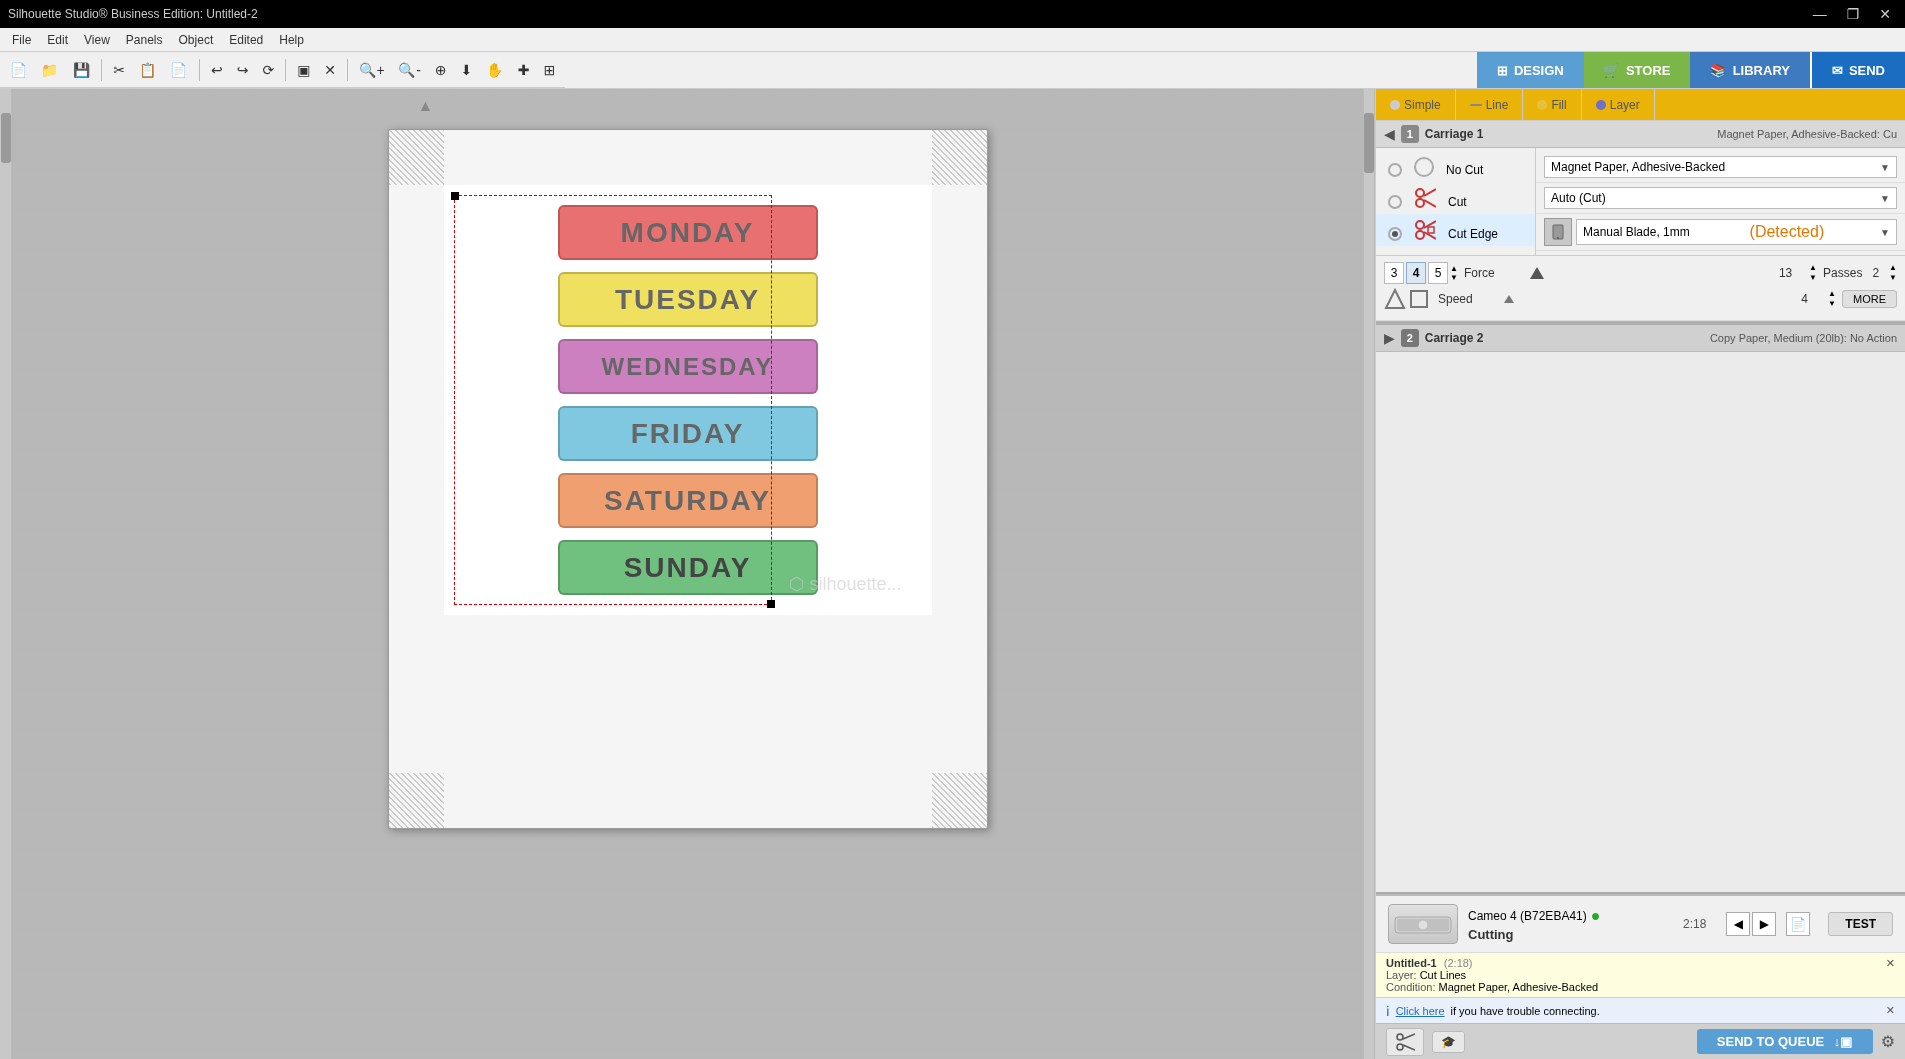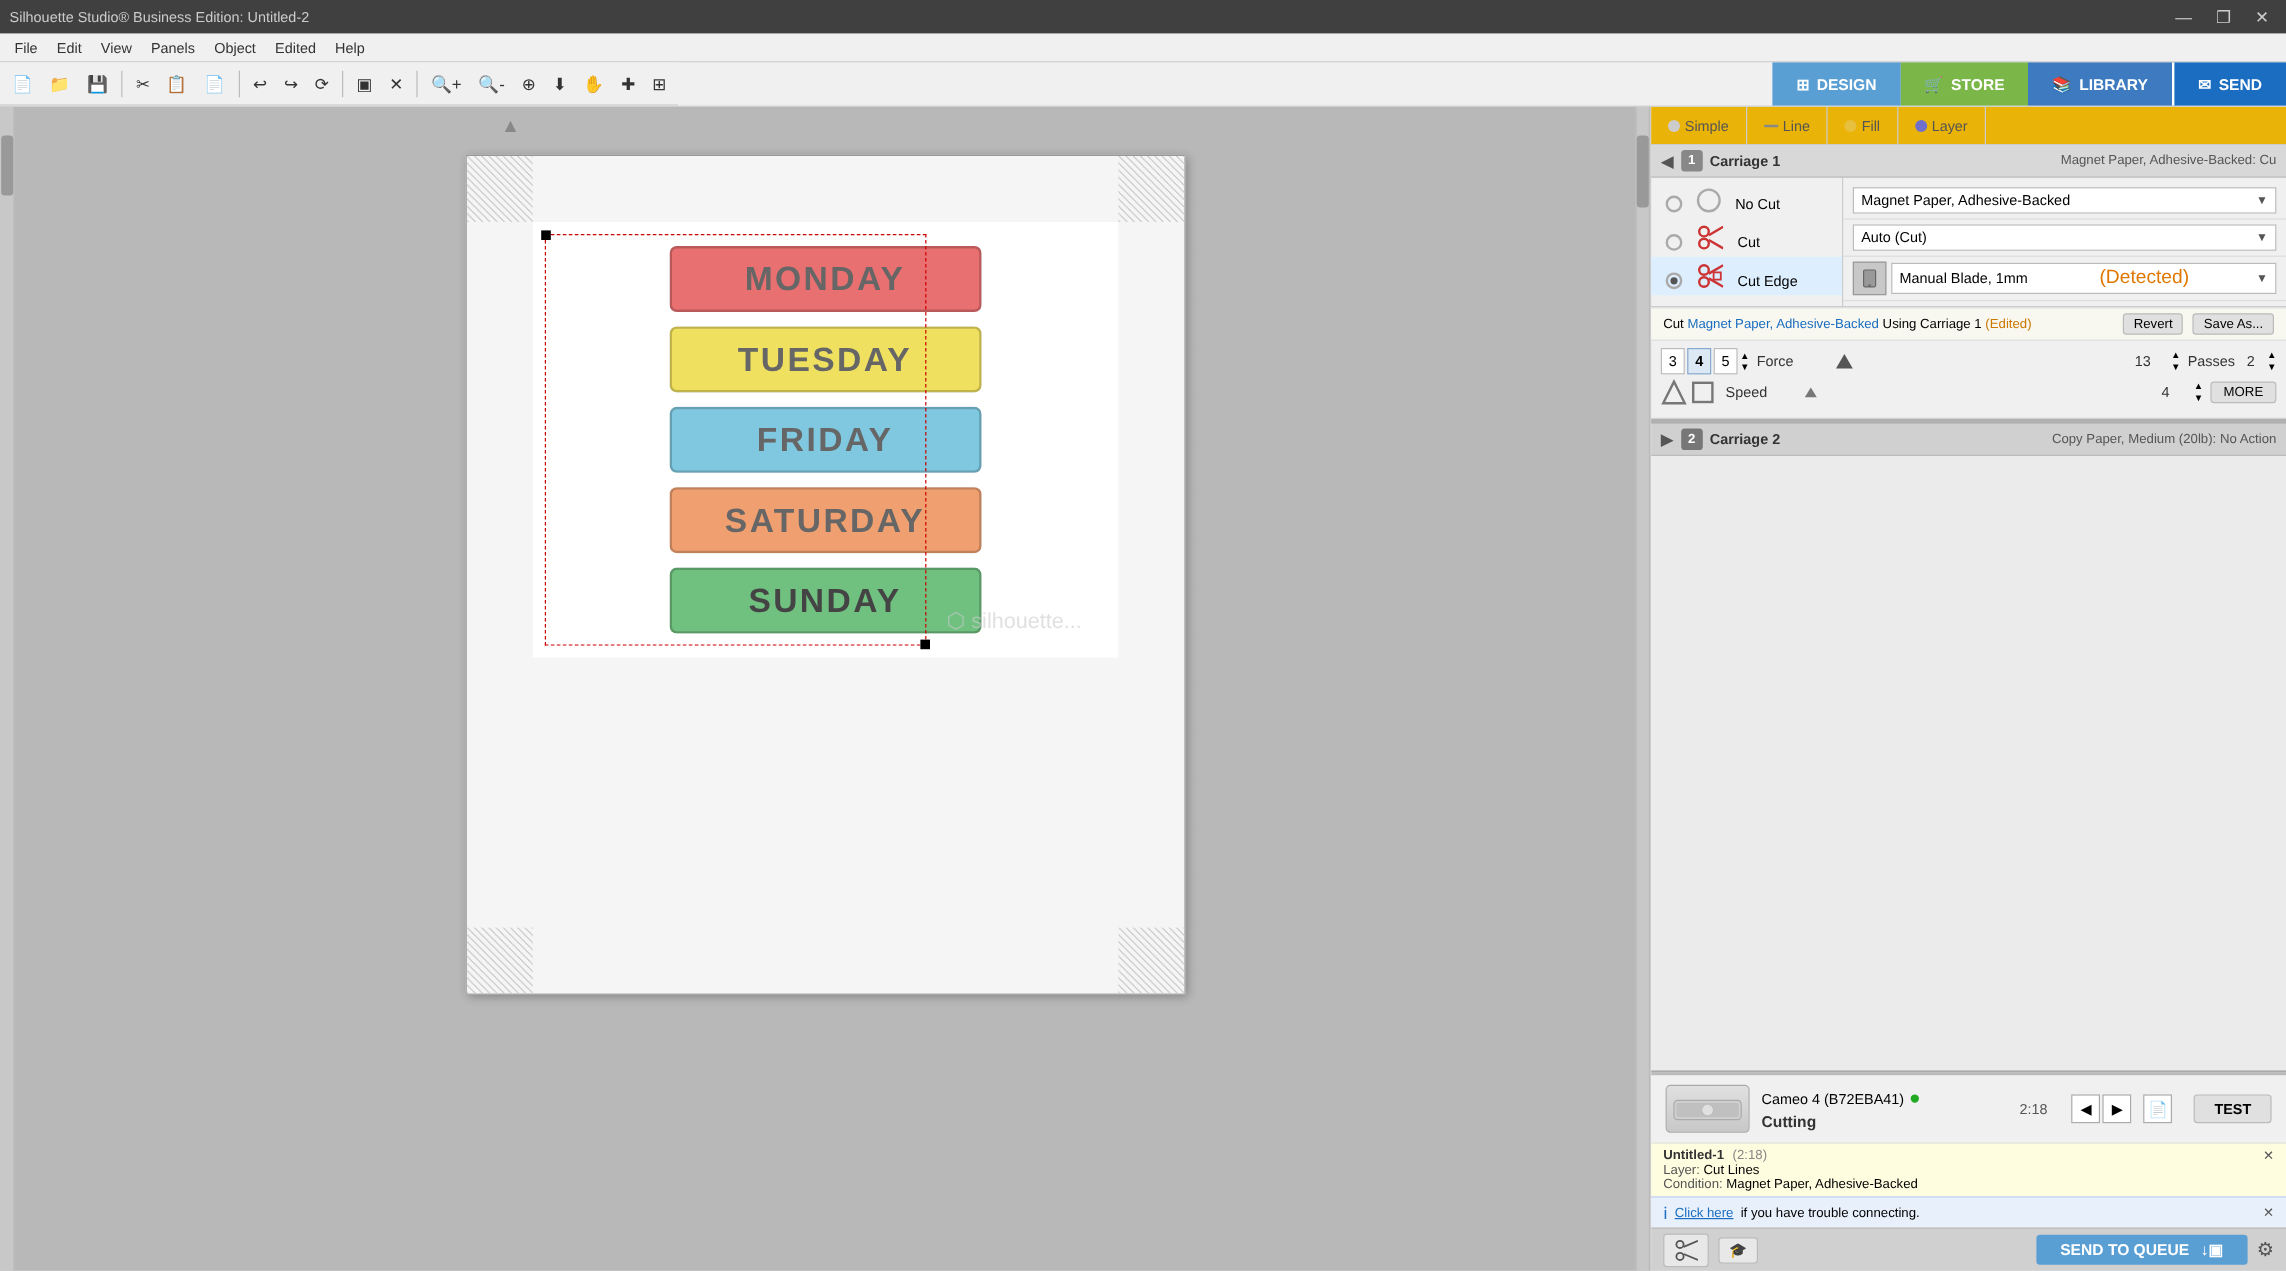--- a/index.html
+++ b/index.html
@@ -1,19 +1,19 @@
 <!DOCTYPE html>
 <html><head>
   <meta charset="utf-8">
   <style>
     * { box-sizing: border-box; margin: 0; padding: 0; }
     body { font-family: 'Segoe UI', Arial, sans-serif; font-size: 12px; background: #d0d0d0; width: 1905px; height: 1059px; overflow: hidden; display: flex; flex-direction: column; }
 
     
-    .titlebar { background: #404040; color: #ccc; height: 28px; display: flex; align-items: center; padding: 0 8px; justify-content: space-between; flex-shrink: 0; }
+    .titlebar { background: #000000; color: #ccc; height: 28px; display: flex; align-items: center; padding: 0 8px; justify-content: space-between; flex-shrink: 0; }
     .titlebar-controls { display: flex; gap: 8px; }
     .titlebar-btn { background: none; border: none; color: #ccc; cursor: pointer; font-size: 14px; padding: 2px 6px; }
 
     
     .menubar { background: #f0f0f0; height: 24px; display: flex; align-items: center; padding: 0 4px; border-bottom: 1px solid #ccc; flex-shrink: 0; }
     .menubar-item { padding: 2px 8px; cursor: pointer; font-size: 12px; color: #333; }
 
     
     .toolbar { background: #f0f0f0; height: 36px; display: flex; align-items: center; padding: 0 4px; border-bottom: 1px solid #ccc; flex-shrink: 0; gap: 2px; }
     .toolbar-btn { background: none; border: 1px solid transparent; border-radius: 3px; cursor: pointer; padding: 3px 5px; font-size: 14px; color: #333; height: 28px; display: flex; align-items: center; justify-content: center; }
@@ -231,20 +231,21 @@
 
       <div style="background:white; margin:55px 55px 55px 55px; position:relative; padding:20px 20px; display:flex; flex-direction:column; align-items:center; gap:12px;">
 
         <div style="position:absolute;top:10px;left:10px;right:160px;bottom:10px;border:1px dashed #cc0000;pointer-events:none;">
           <div style="position:absolute;top:-4px;left:-4px;width:8px;height:8px;background:black;"></div>
           <div style="position:absolute;bottom:-4px;right:-4px;width:8px;height:8px;background:black;"></div>
         </div>
 
         <div class="day-label day-monday" style="font-family:'Arial Black',Arial,sans-serif;">MONDAY</div>
         <div class="day-label day-tuesday" style="font-family:'Arial Black',Arial,sans-serif;">TUESDAY</div>
+        <div class="day-label day-wednesday" style="font-family:'Arial Black',Arial,sans-serif; font-size:24px;">WEDNESDAY</div>
         <div class="day-label day-friday" style="font-family:'Arial Black',Arial,sans-serif;">FRIDAY</div>
         <div class="day-label day-saturday" style="font-family:'Arial Black',Arial,sans-serif;">SATURDAY</div>
         <div class="day-label day-sunday" style="font-family:'Arial Black',Arial,sans-serif; color:#444;">SUNDAY</div>
 
         <div class="watermark">⬡ silhouette...</div>
       </div>
     </div>
   </div>
 
   <div style="width:12px; background:#c8c8c8; border-left:1px solid #bbb; border-right:1px solid #bbb; display:flex; flex-direction:column; align-items:center; padding-top:4px;">
@@ -340,27 +341,20 @@
             <div class="material-select" style="flex:1;">
               <span>Manual Blade, 1mm</span>
               <span style="color:#e07700; margin-left:4px; font-size:16px;">(Detected)</span>
               <span class="select-arrow">▼</span>
             </div>
           </div>
         </div>
       </div>
     </div>
 
-    <div class="status-row">
-      <span class="status-text">
-        Cut <span class="highlight">Magnet Paper, Adhesive-Backed</span> Using Carriage 1 <span class="edited">(Edited)</span>
-      </span>
-      <button class="revert-btn">Revert</button>
-      <button class="saveas-btn">Save As...</button>
-    </div>
 
     <div class="force-speed-area">
 
       <div class="fs-row">
 
         <div class="blade-selector">
           <div class="blade-num">3</div>
           <div class="blade-num active">4</div>
           <div class="blade-num">5</div>
           <div class="blade-arrows">

